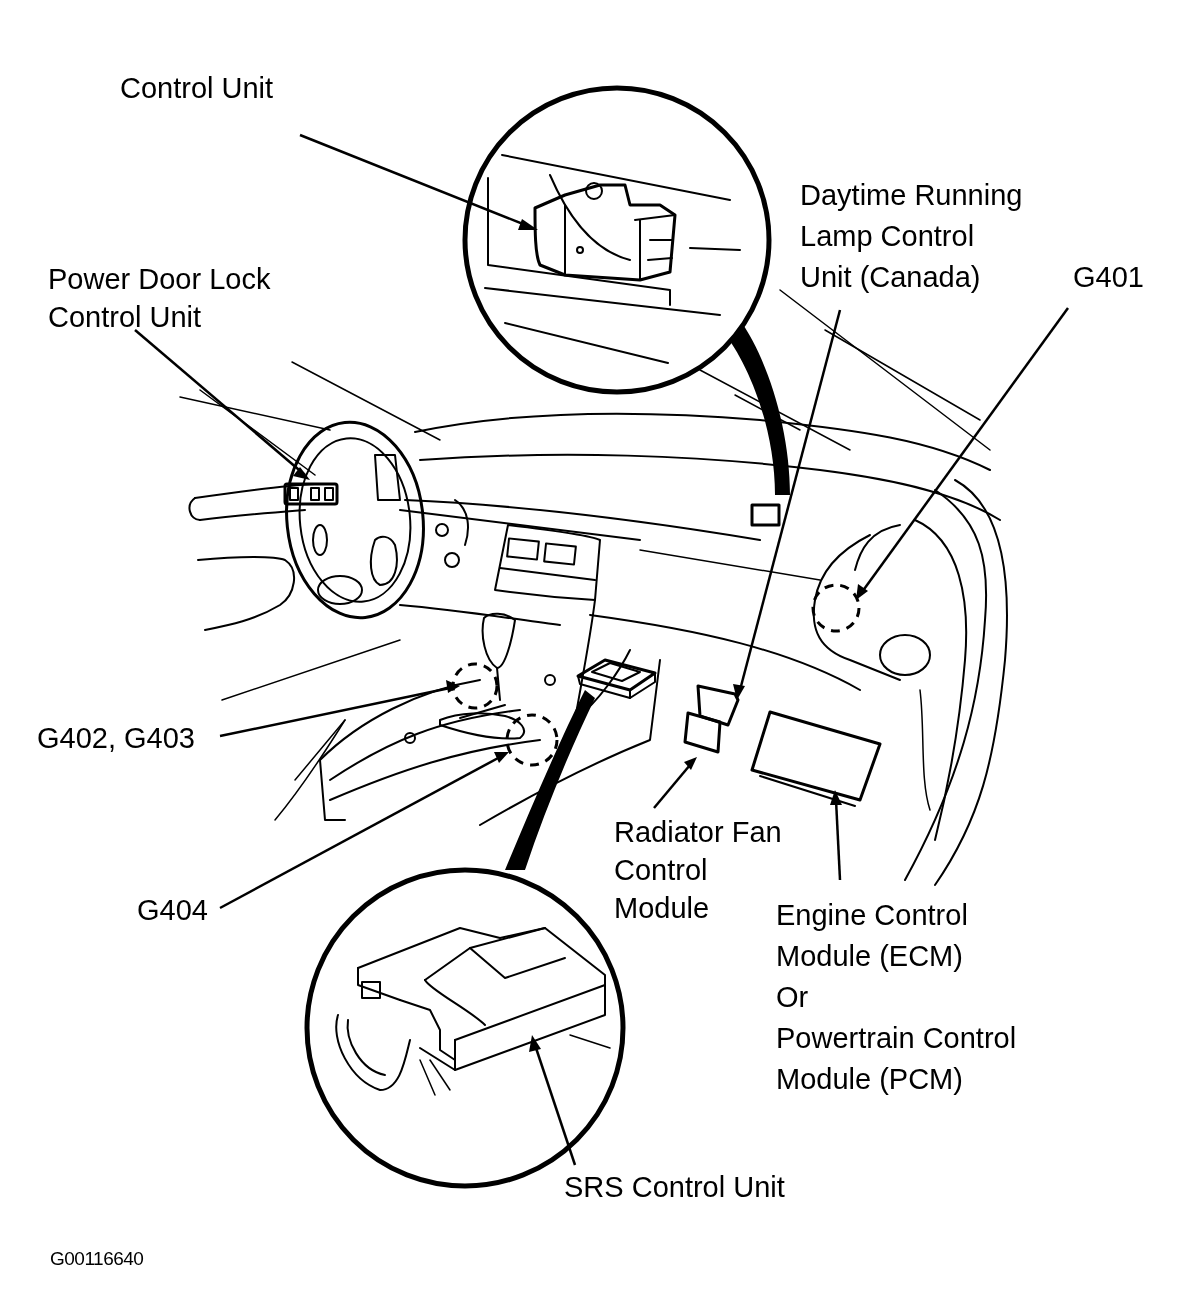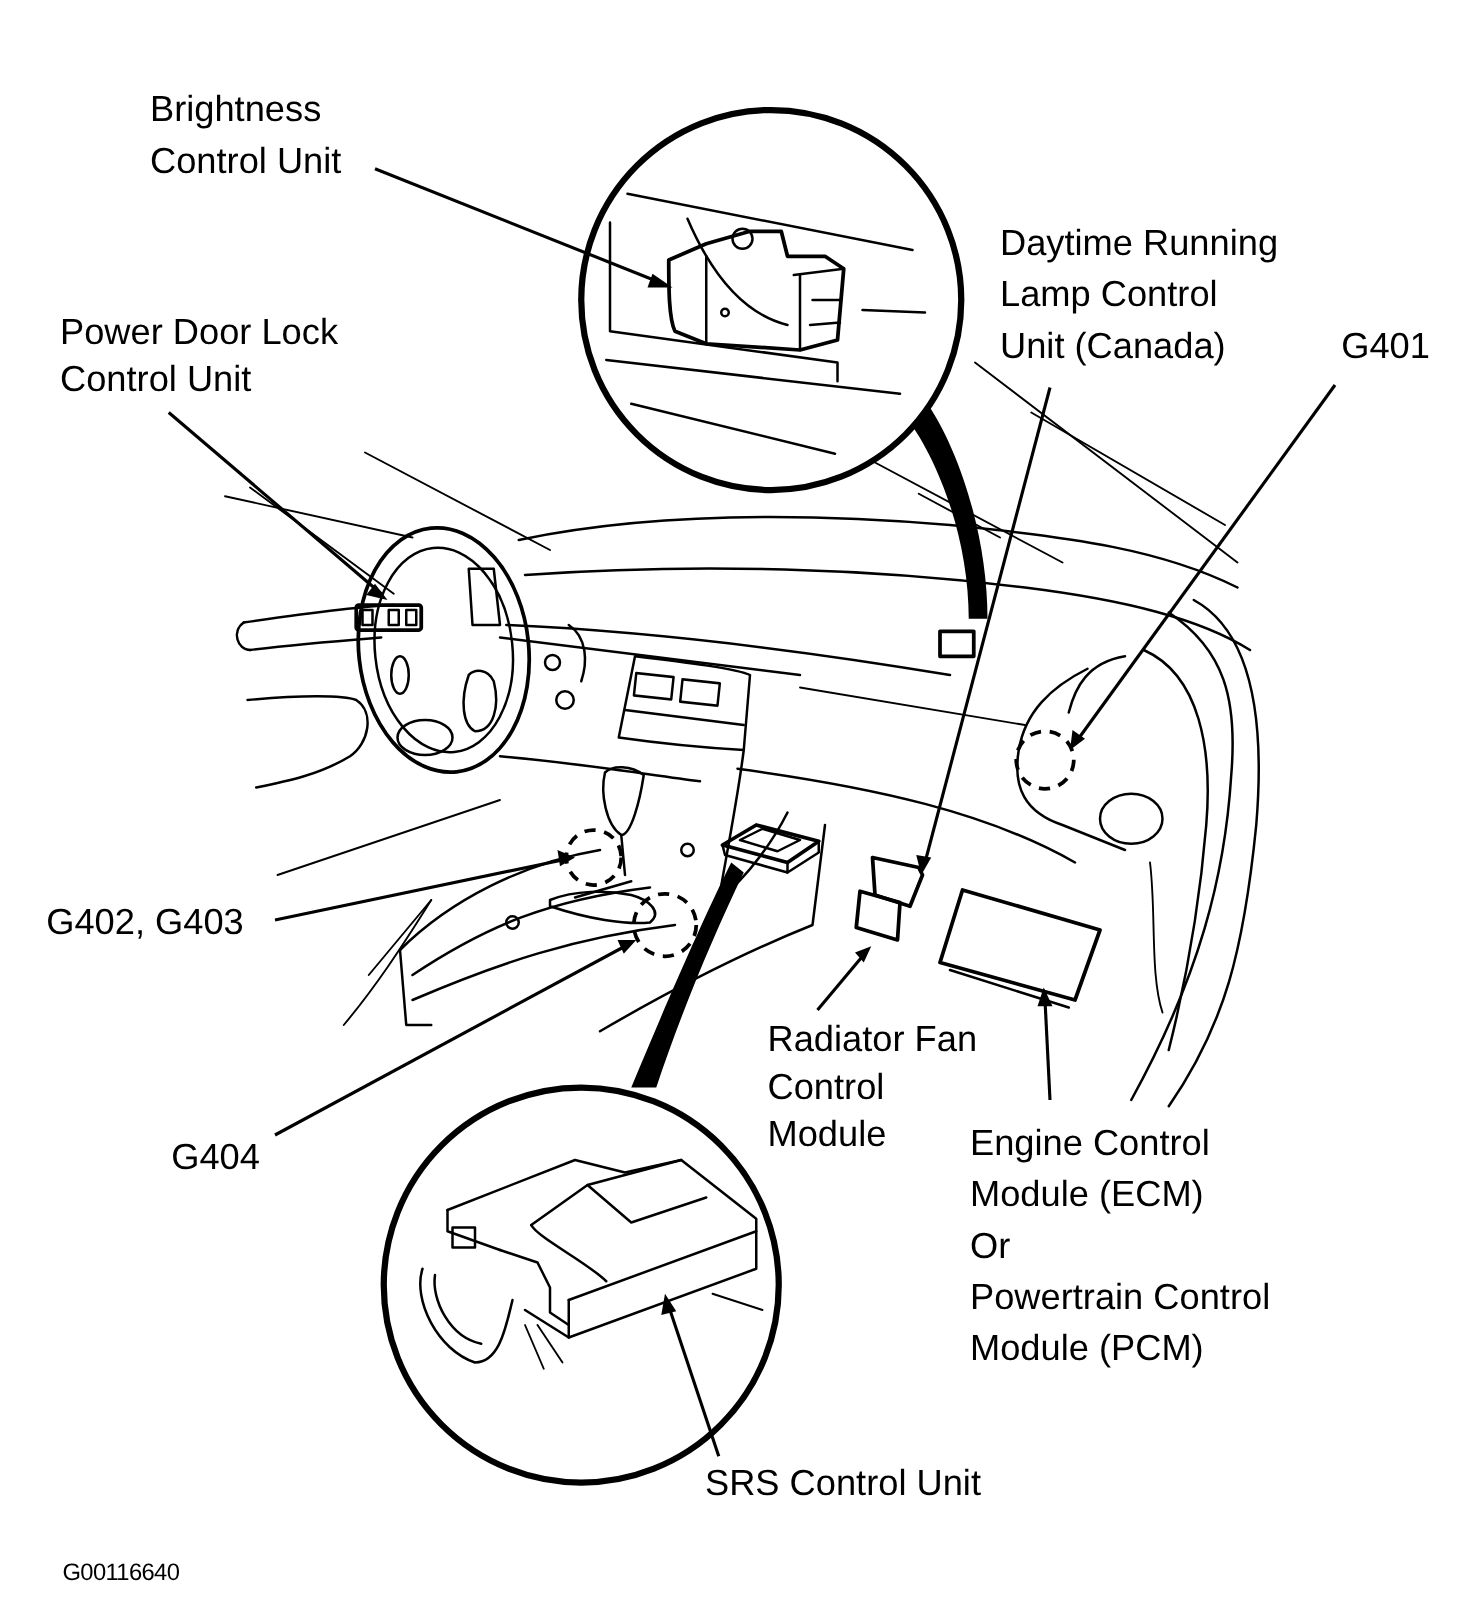--- a/index.html
+++ b/index.html
@@ -173,44 +173,43 @@
 
     <line class="leader" x1="840" y1="880" x2="836" y2="800"></line>
     <polygon class="head" points="835,790 830,805 842,805"></polygon>
 
     <line class="leader" x1="575" y1="1165" x2="535" y2="1045"></line>
     <polygon class="head" points="532,1035 529,1052 541,1049"></polygon>
   </g>
 </svg>
 
 <div class="lbl" style="left:120px; top:68px;">
-  <span>Brightness</span>
   <span>Control Unit</span>
 </div>
 
-<div class="lbl" style="left:48px; top:247px; line-height:38px;">
+<div class="lbl" style="left:48px; top:260px; line-height:38px;">
   <span>Power Door Lock</span>
   <span>Control Unit</span>
 </div>
 
 <div class="lbl" style="left:800px; top:175px;">
   <span>Daytime Running</span>
   <span>Lamp Control</span>
   <span>Unit (Canada)</span>
 </div>
 
 <div class="lbl" style="left:1073px; top:257px;">
   <span>G401</span>
 </div>
 
 <div class="lbl" style="left:37px; top:718px;">
   <span>G402, G403</span>
 </div>
 
-<div class="lbl" style="left:137px; top:890px;margin-top:16px;">
+<div class="lbl" style="left:137px; top:890px;">
   <span>G404</span>
 </div>
 
 <div class="lbl" style="left:614px; top:813px; line-height:38px;">
   <span>Radiator Fan</span>
   <span>Control</span>
   <span>Module</span>
 </div>
 
 <div class="lbl" style="left:776px; top:895px;">

